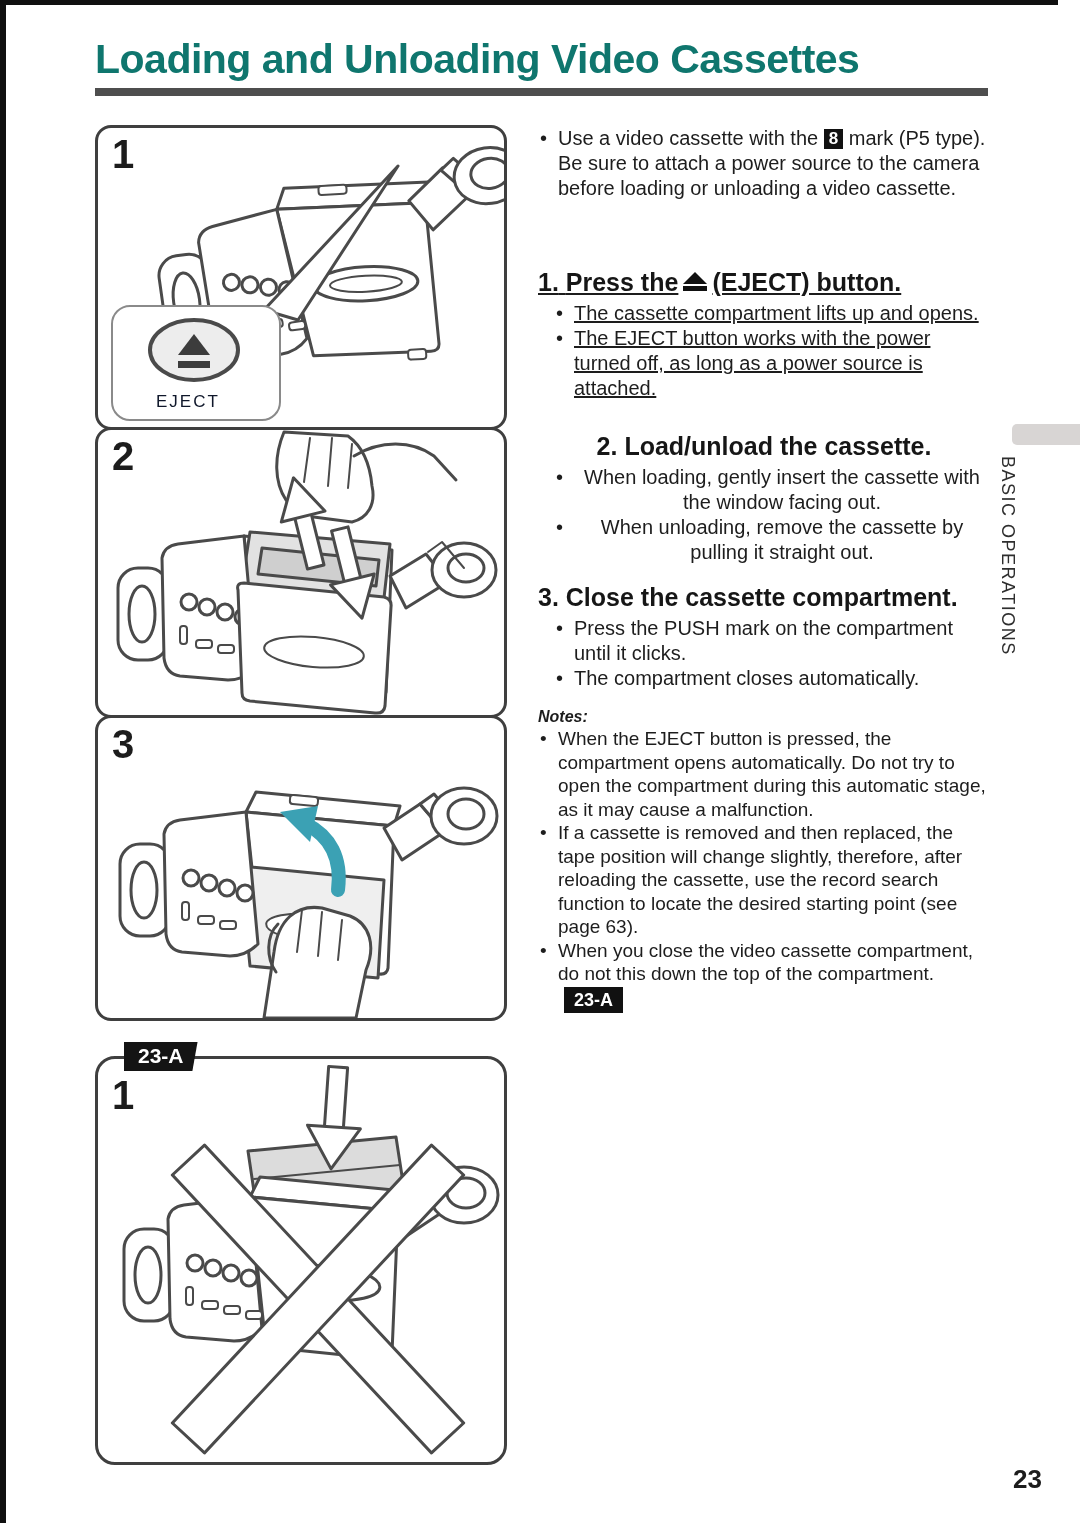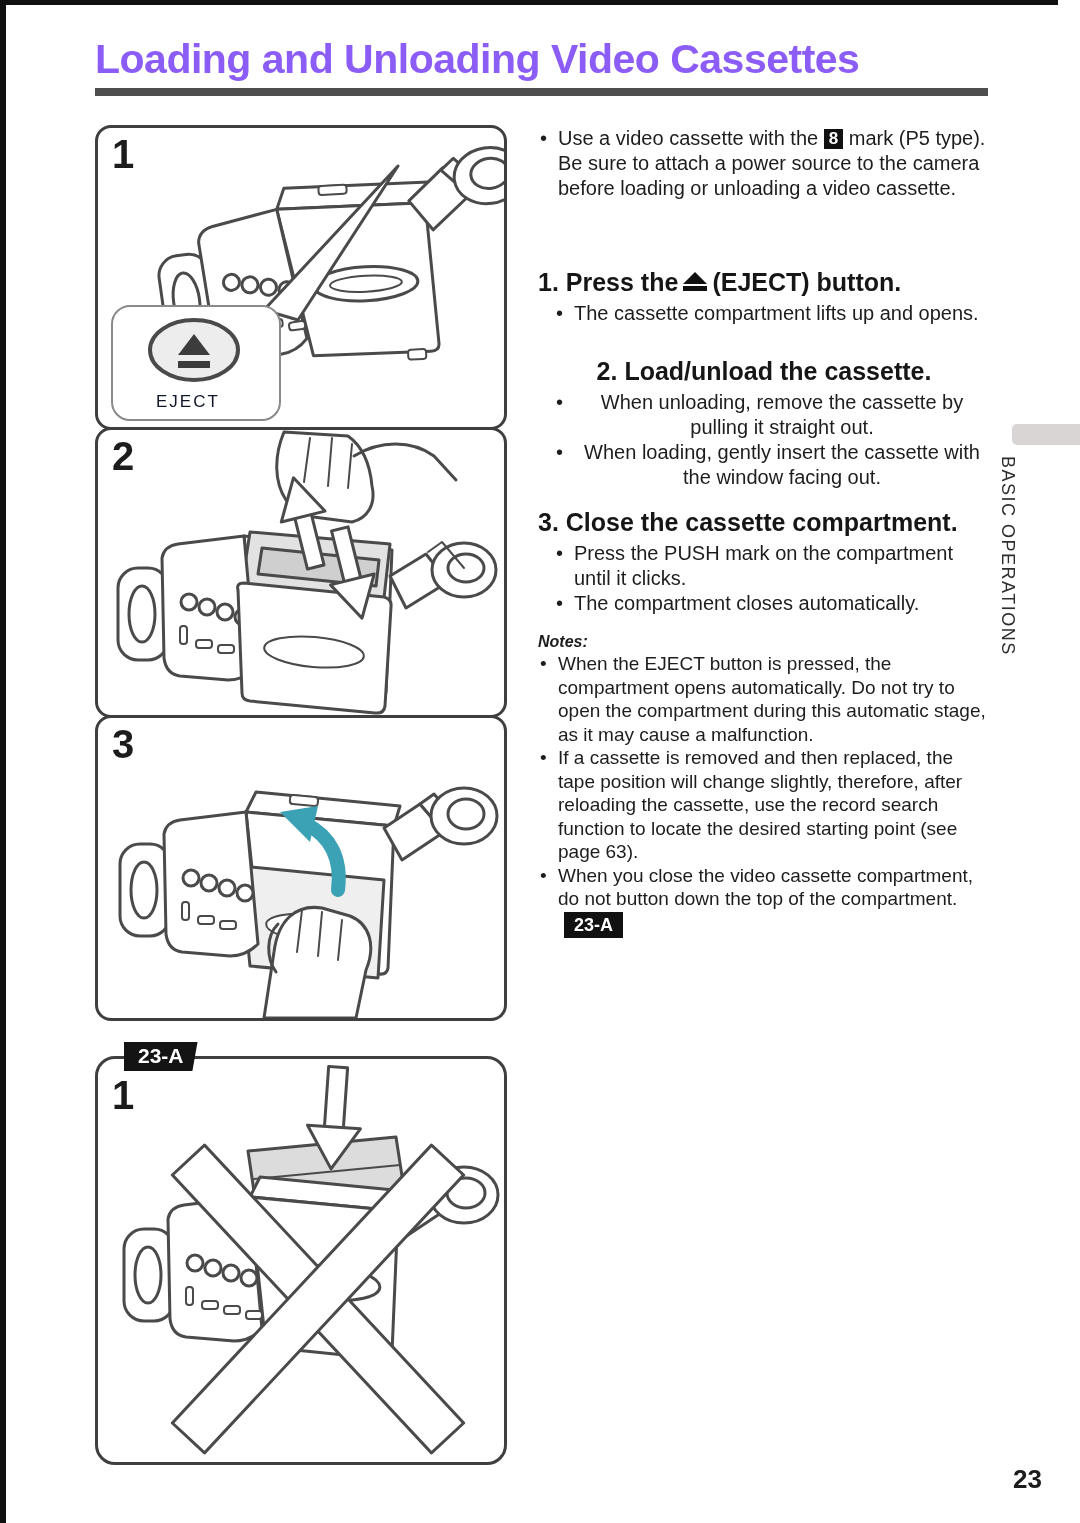--- a/index.html
+++ b/index.html
@@ -6,21 +6,21 @@
   .page {
     position:relative; width:1080px; height:1523px; margin:0 auto;
     background:#ffffff; overflow:hidden;
     font-family:"Liberation Sans", sans-serif; color:#1d1d1d;
   }
   
   .edge-left  { position:absolute; left:0; top:0; width:6px; height:1523px; background:#101010; }
   .edge-top   { position:absolute; left:0; top:0; width:1058px; height:5px; background:#101010; }
 
   
-  .title { position:absolute; left:95px; top:36px; font-size:41px; font-weight:bold; letter-spacing:-0.5px; color:#8b5cf6;text-align:center; }
+  .title { position:absolute; left:95px; top:36px; font-size:41px; font-weight:bold; letter-spacing:-0.5px; color:#0f766e;text-align:center; }
   .title-rule { position:absolute; left:95px; top:88px; width:893px; height:8px; background:#4e4e4e; }
 
   
   .figbox { position:absolute; left:95px; width:412px; border:3px solid #3f3f3f; border-radius:16px; background:#fff; box-sizing:border-box; }
   .fig1 { top:125px; height:305px; }
   .fig2 { top:427px; height:291px; }
   .fig3 { top:715px; height:306px; }
   .fig4 { top:1056px; height:409px; border-radius:20px; }
   .figbox svg { position:absolute; left:0; top:0; width:100%; height:100%; }
   .fignum { position:absolute; top:4px; left:14px; font-size:40px; font-weight:bold; color:#1c1c1c; z-index:3; }
@@ -30,21 +30,21 @@
              clip-path:polygon(0 0,100% 0,93% 100%,0 100%); }
 
   
   .rcol { position:absolute; left:538px; top:126px; width:452px; }
   .blist { margin:0; padding:0; list-style:none; }
   .blist li { position:relative; padding-left:20px; font-size:20px; line-height:25px; }
   .blist li::before { content:"\2022"; position:absolute; left:2px; }
   .step { margin-top:0; }
   .step h3 { margin:0 0 3px 0; font-size:25px; line-height:31px; font-weight:bold; color:#161616; }
   .step .blist { margin-left:16px; }
-  .s1 { margin-top:66px; } .s2 { margin-top:30px;text-align:center; } .s3 { margin-top:17px; }
+  .s1 { margin-top:66px;text-decoration:underline; } .s2 { margin-top:30px;text-align:center; } .s3 { margin-top:17px; }
   .badge8 { display:inline-block; background:#111; color:#fff; font-weight:bold; font-size:17px;
             line-height:20px; padding:0 5px; transform:translateY(-1px); }
   .eject-glyph { display:inline-block; position:relative; width:26px; height:19px; margin:0 4px; }
   .eject-glyph .tri { position:absolute; top:0; left:1px; width:0; height:0;
                       border-left:12px solid transparent; border-right:12px solid transparent; border-bottom:12px solid #111; }
   .eject-glyph .bar { position:absolute; bottom:0; left:1px; width:24px; height:5px; background:#111; }
 
   .notes { margin-top:17px; }
   .notes h4 { margin:0 0 1px 0; font-size:16px; font-style:italic; font-weight:bold; }
   .notes .blist li { font-size:19px; line-height:23.5px; padding-left:20px; }
@@ -228,45 +228,46 @@
 
   <div class="rcol">
     <ul class="blist">
       <li><span>Use a video cassette with the </span><span class="badge8">8</span><span> mark (P5 type). Be sure to attach a power source to the camera before loading or unloading a video cassette.</span></li>
     </ul>
 
     <div class="step s1">
       <h3><span>1.</span> <span>Press the</span><span class="eject-glyph"><span class="tri"></span><span class="bar"></span></span><span>(EJECT) button.</span></h3>
       <ul class="blist">
         <li>The cassette compartment lifts up and opens.</li>
+        <li>The EJECT button works with the power turned off, as long as a power source is attached.</li>
       </ul>
     </div>
 
     <div class="step s2">
       <h3><span>2.</span> <span>Load/unload the cassette.</span></h3>
       <ul class="blist">
+        <li>When loading, gently insert the cassette with the window facing out.</li>
         <li>When unloading, remove the cassette by pulling it straight out.</li>
-        <li>When loading, gently insert the cassette with the window facing out.</li>
       </ul>
     </div>
 
     <div class="step s3">
       <h3><span>3.</span> <span>Close the cassette compartment.</span></h3>
       <ul class="blist">
         <li>Press the PUSH mark on the compartment until it clicks.</li>
         <li>The compartment closes automatically.</li>
       </ul>
     </div>
 
     <div class="notes">
       <h4>Notes:</h4>
       <ul class="blist">
         <li>When the EJECT button is pressed, the compartment opens automatically. Do not try to open the compartment during this automatic stage, as it may cause a malfunction.</li>
         <li>If a cassette is removed and then replaced, the tape position will change slightly, therefore, after reloading the cassette, use the record search function to locate the desired starting point (see page 63).</li>
-        <li><span>When you close the video cassette compartment, do not button down the top of the compartment.</span><span class="badge23">23-A</span></li>
+        <li><span>When you close the video cassette compartment, do not this down the top of the compartment.</span><span class="badge23">23-A</span></li>
       </ul>
     </div>
   </div>
 
   <div class="tabbar"></div>
   <div class="side-vert">BASIC OPERATIONS</div>
 
   <div class="pagenum">23</div>
 </div>
 

